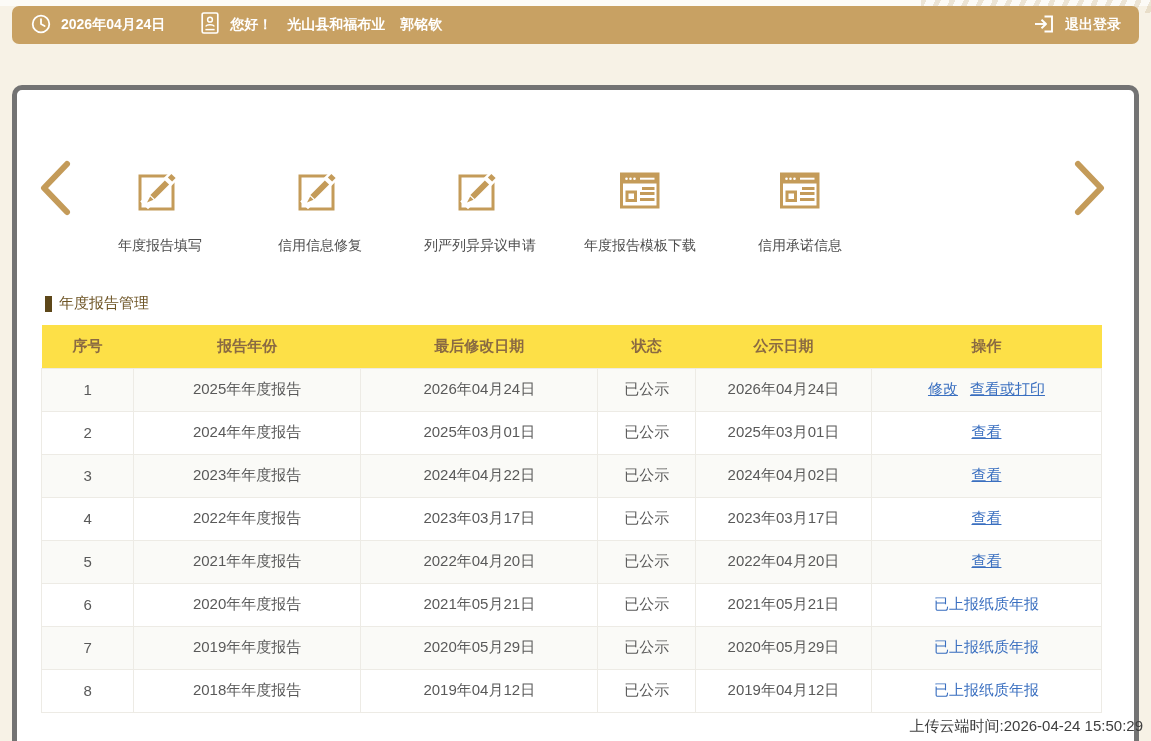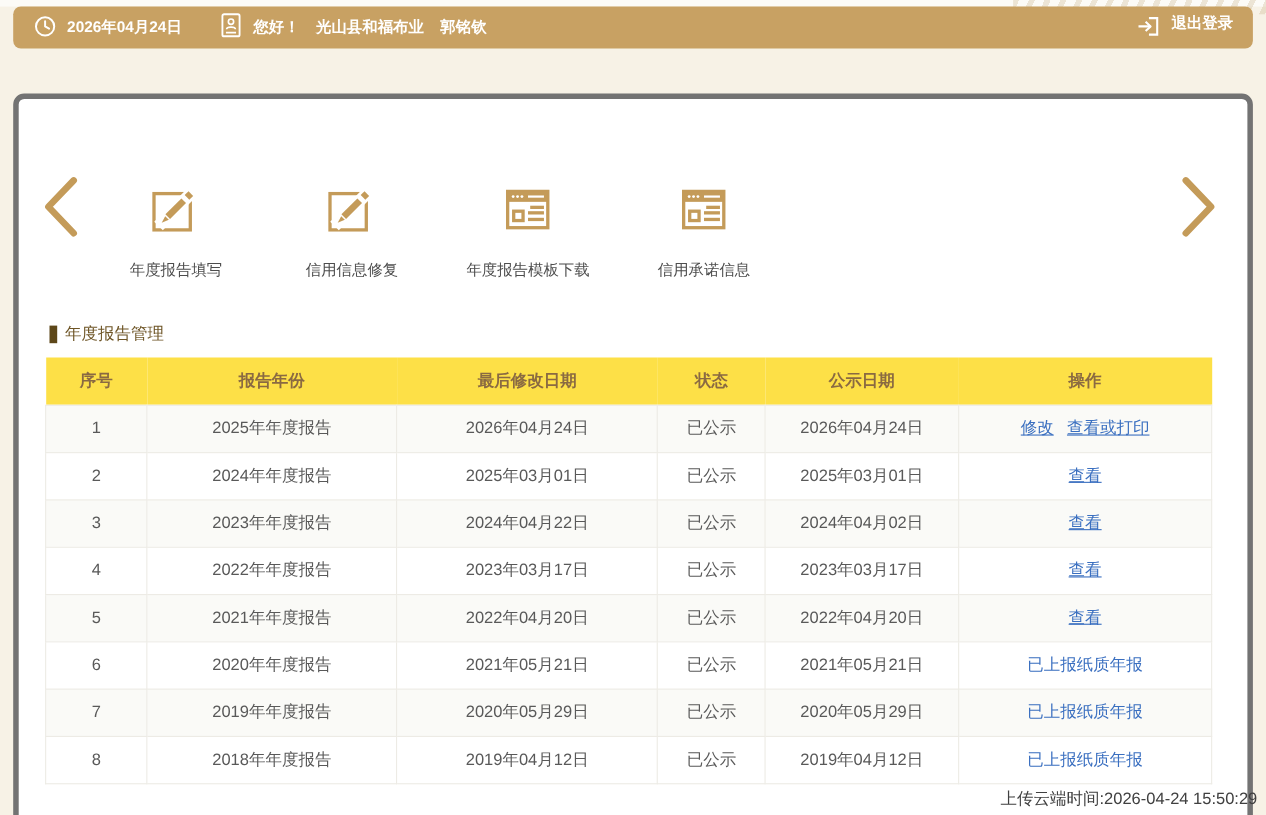--- a/index.html
+++ b/index.html
@@ -17,21 +17,21 @@
   
   .topbar {
     position:absolute; top:6px; left:12px; right:12px; height:38px;
     background:#c8a163; border-radius:7px;
     display:flex; align-items:center; padding:0 18px;
     color:#fff; font-size:14px; font-weight:bold;
   }
   .tb-group { display:flex; align-items:center; gap:9px; }
   .tb-group.user { margin-left:34px; }
   .tb-group .sp { margin-left:6px; }
-  .logout-btn { margin-left:auto; display:flex; gap:9px; cursor:pointer; }
+  .logout-btn { margin-left:auto; display:flex; align-items:center; gap:9px; cursor:pointer; }
   .tb-icon { display:block; }
   
   .card {
     position:absolute; top:85px; left:12px; right:12px; height:737px;
     background:#fff; border:5px solid #737373; border-radius:10px;
   }
   
   .nav-btn { position:absolute; top:69px; cursor:pointer; width:46px; height:58px; }
   .nav-btn.prev { left:16px; }
   .nav-btn.next { right:22px; }
@@ -134,20 +134,32 @@
           <rect x="4" y="11" width="33" height="33" stroke="#c49b59" stroke-width="3"></rect>
           <path d="M12 36.5 L38 10.5" stroke="#ffffff" stroke-width="11" stroke-linecap="square"></path>
           <path d="M16.5 32 L31 17.5" stroke="#c49b59" stroke-width="6"></path>
           <polygon points="11,37.5 17.5,34.8 14.2,31.5" fill="#c49b59"></polygon>
           <path d="M34 14.5 L37.5 11" stroke="#c49b59" stroke-width="6"></path>
         </svg>
       </span>
       <span class="label">信用信息修复</span>
     </div>
 
+    <div class="c-item">
+      <span class="icon">
+        <svg width="48" height="48" viewBox="0 0 48 48" fill="none">
+          <rect x="4" y="11" width="33" height="33" stroke="#c49b59" stroke-width="3"></rect>
+          <path d="M12 36.5 L38 10.5" stroke="#ffffff" stroke-width="11" stroke-linecap="square"></path>
+          <path d="M16.5 32 L31 17.5" stroke="#c49b59" stroke-width="6"></path>
+          <polygon points="11,37.5 17.5,34.8 14.2,31.5" fill="#c49b59"></polygon>
+          <path d="M34 14.5 L37.5 11" stroke="#c49b59" stroke-width="6"></path>
+        </svg>
+      </span>
+      <span class="label">列严列异异议申请</span>
+    </div>
 
     <div class="c-item">
       <span class="icon">
         <svg width="48" height="48" viewBox="0 0 48 48" fill="none">
           <rect x="5.5" y="9" width="36.5" height="33" stroke="#c49b59" stroke-width="3"></rect>
           <rect x="5.5" y="9" width="36.5" height="9.5" fill="#c49b59"></rect>
           <circle cx="10.5" cy="13.7" r="1.3" fill="#fff"></circle>
           <circle cx="14.5" cy="13.7" r="1.3" fill="#fff"></circle>
           <circle cx="18.5" cy="13.7" r="1.3" fill="#fff"></circle>
           <rect x="24" y="12.7" width="14.5" height="2" fill="#fff"></rect>

